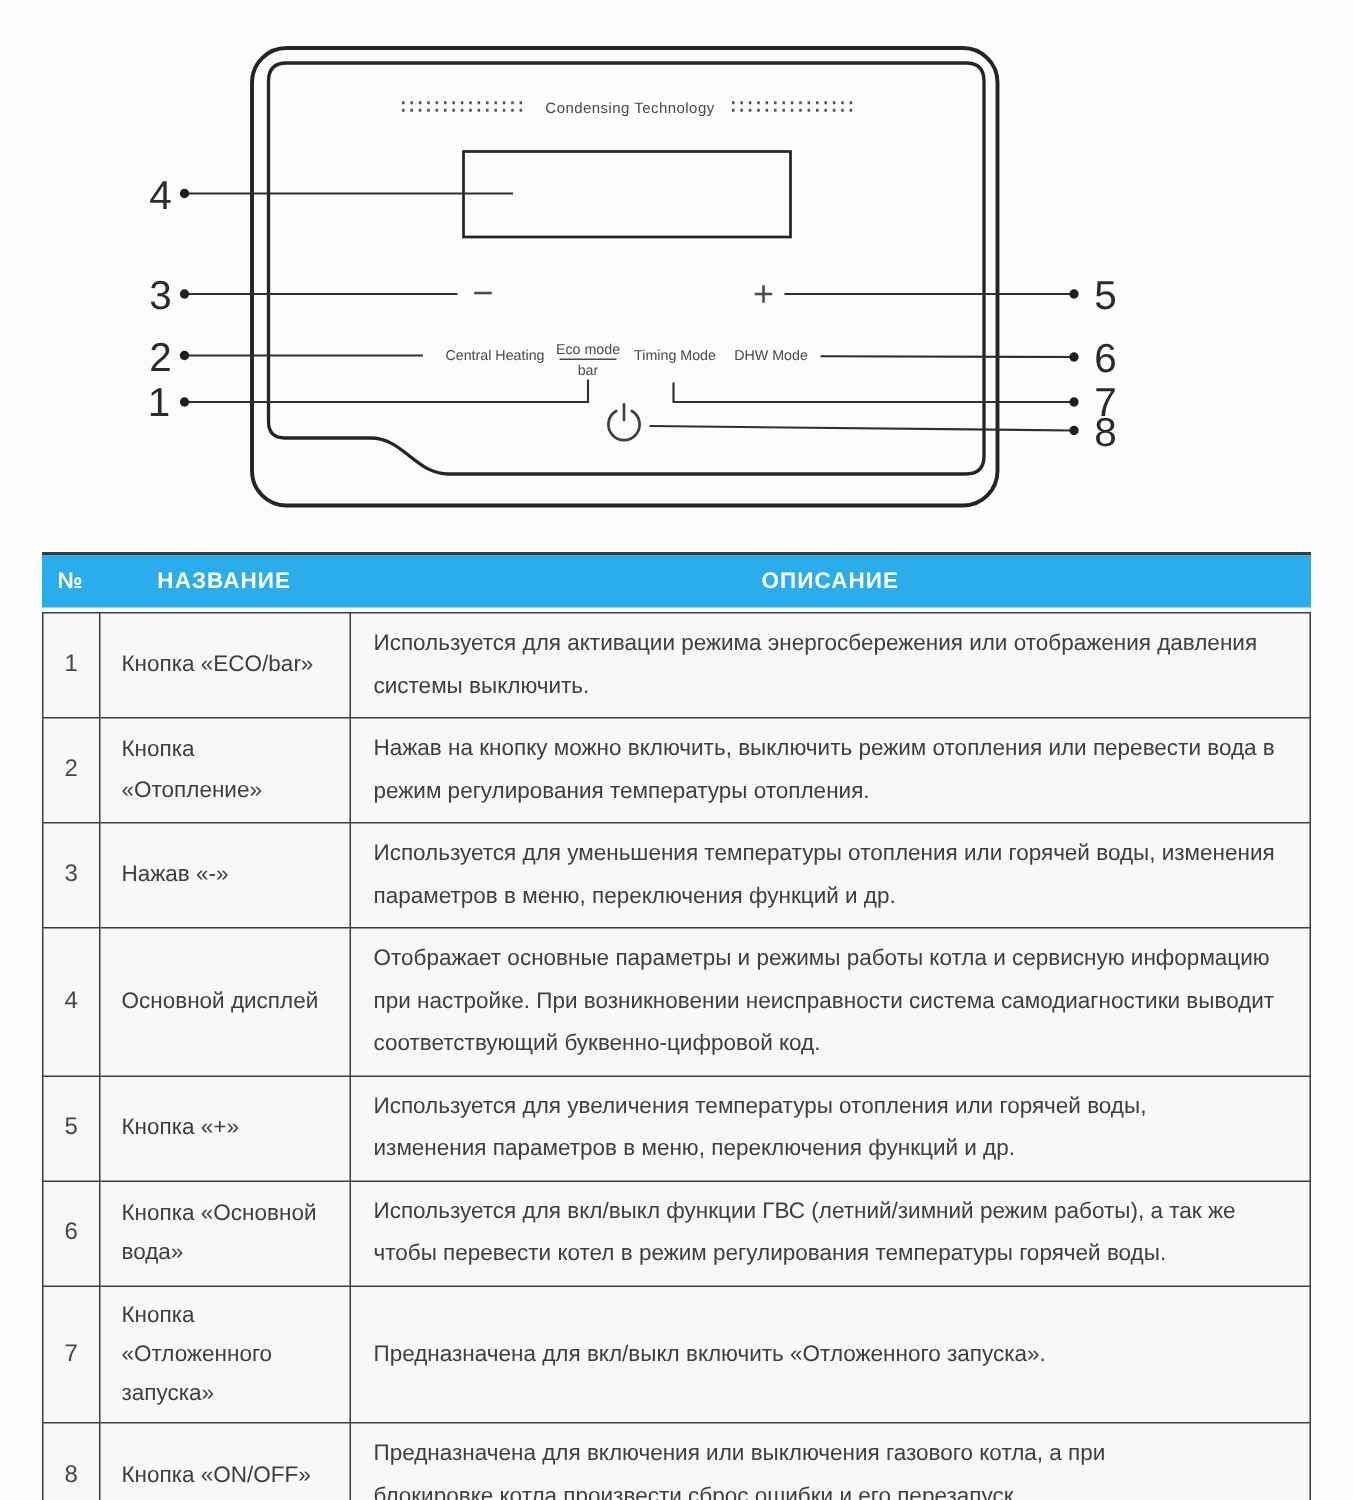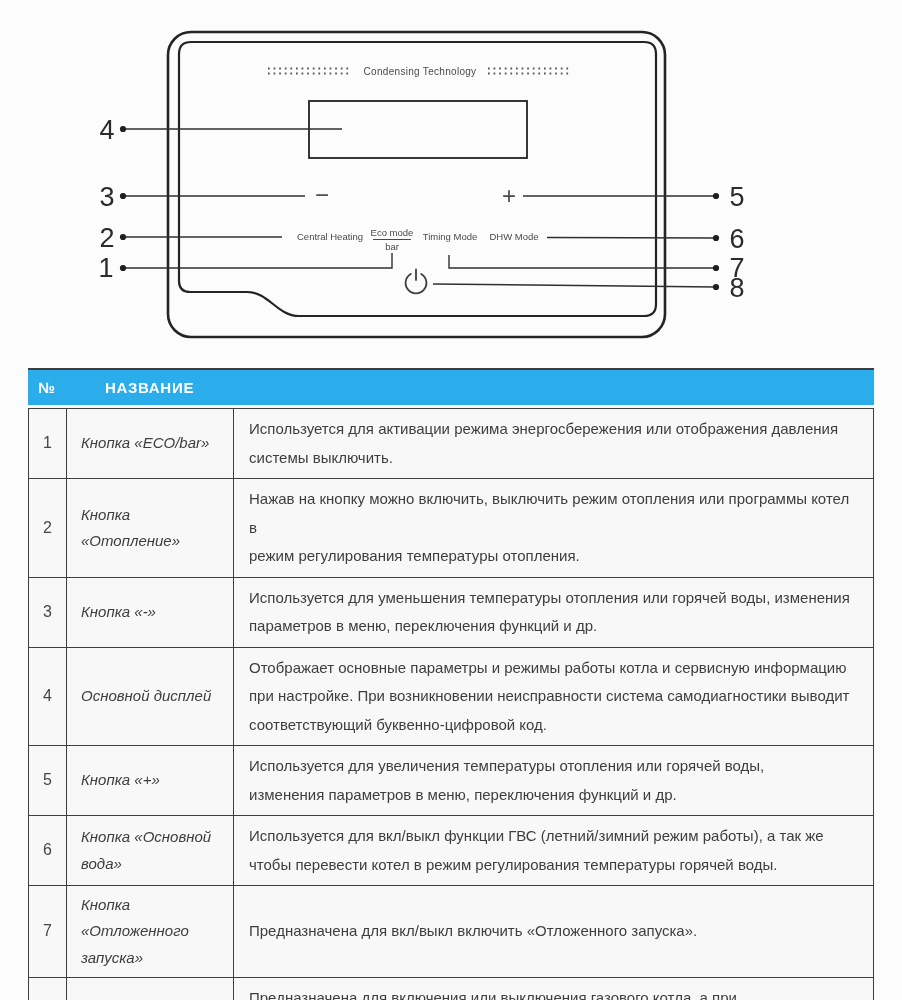--- a/index.html
+++ b/index.html
@@ -35,21 +35,21 @@
   .thead span{text-align:center;}
   .ctable{
     margin-left:28px;width:846px;
     border-collapse:collapse;table-layout:fixed;
     background:#f8f8f9;font-size:15px;line-height:1.9;color:#3e3e3e;
   }
   .ctable td{border:1.6px solid #3d3d3d;vertical-align:middle;box-sizing:border-box;}
   .col-num{width:38px;}
   .col-name{width:167px;}
   td.num{text-align:center;font-size:16px;color:#474747;}
-  td.name{padding:6px 8px 6px 14px;white-space:pre-line;line-height:1.75;font-style:italic;}
+  td.name{padding:6px 8px 6px 14px;white-space:pre-line;line-height:1.75;}
   td.desc{padding:6px 12px 6px 15px;white-space:pre-line;}
   tr.r1{height:68px;} tr.r2{height:66px;} tr.r3{height:65px;} tr.r4{height:89px;}
   tr.r5{height:65px;} tr.r6{height:67px;} tr.r7{height:90px;} tr.r8{height:65px;}
 </style>
 </head>
 <body>
 
 <div class="diagram">
   <svg width="902" height="368" viewBox="0 0 902 368">
 
@@ -112,45 +112,46 @@
     <text class="callout-num" x="737" y="206" text-anchor="middle">5</text>
     <text class="callout-num" x="737" y="248" text-anchor="middle">6</text>
     <text class="callout-num" x="737" y="277" text-anchor="middle">7</text>
     <text class="callout-num" x="737" y="297" text-anchor="middle">8</text>
   </svg>
 </div>
 
 <div class="thead">
   <span>№</span>
   <span>НАЗВАНИЕ</span>
+  <span>ОПИСАНИЕ</span>
 </div>
 
 <table class="ctable">
   <colgroup>
       <col class="col-num">
       <col class="col-name">
       <col>
     </colgroup>
   <tbody>
     <tr class="r1">
       <td class="num">1</td>
       <td class="name">Кнопка «ECO/bar»</td>
       <td class="desc">Используется для активации режима энергосбережения или отображения давления
 системы выключить.</td>
     </tr>
     <tr class="r2">
       <td class="num">2</td>
       <td class="name">Кнопка
 «Отопление»</td>
-      <td class="desc">Нажав на кнопку можно включить, выключить режим отопления или программы котел в
+      <td class="desc">Нажав на кнопку можно включить, выключить режим отопления или перевести вода в
 режим регулирования температуры отопления.</td>
     </tr>
     <tr class="r3">
       <td class="num">3</td>
-      <td class="name">Кнопка «-»</td>
+      <td class="name">Нажав «-»</td>
       <td class="desc">Используется для уменьшения температуры отопления или горячей воды, изменения
 параметров в меню, переключения функций и др.</td>
     </tr>
     <tr class="r4">
       <td class="num">4</td>
       <td class="name">Основной дисплей</td>
       <td class="desc">Отображает основные параметры и режимы работы котла и сервисную информацию
 при настройке. При возникновении неисправности система самодиагностики выводит
 соответствующий буквенно-цифровой код.</td>
     </tr>

